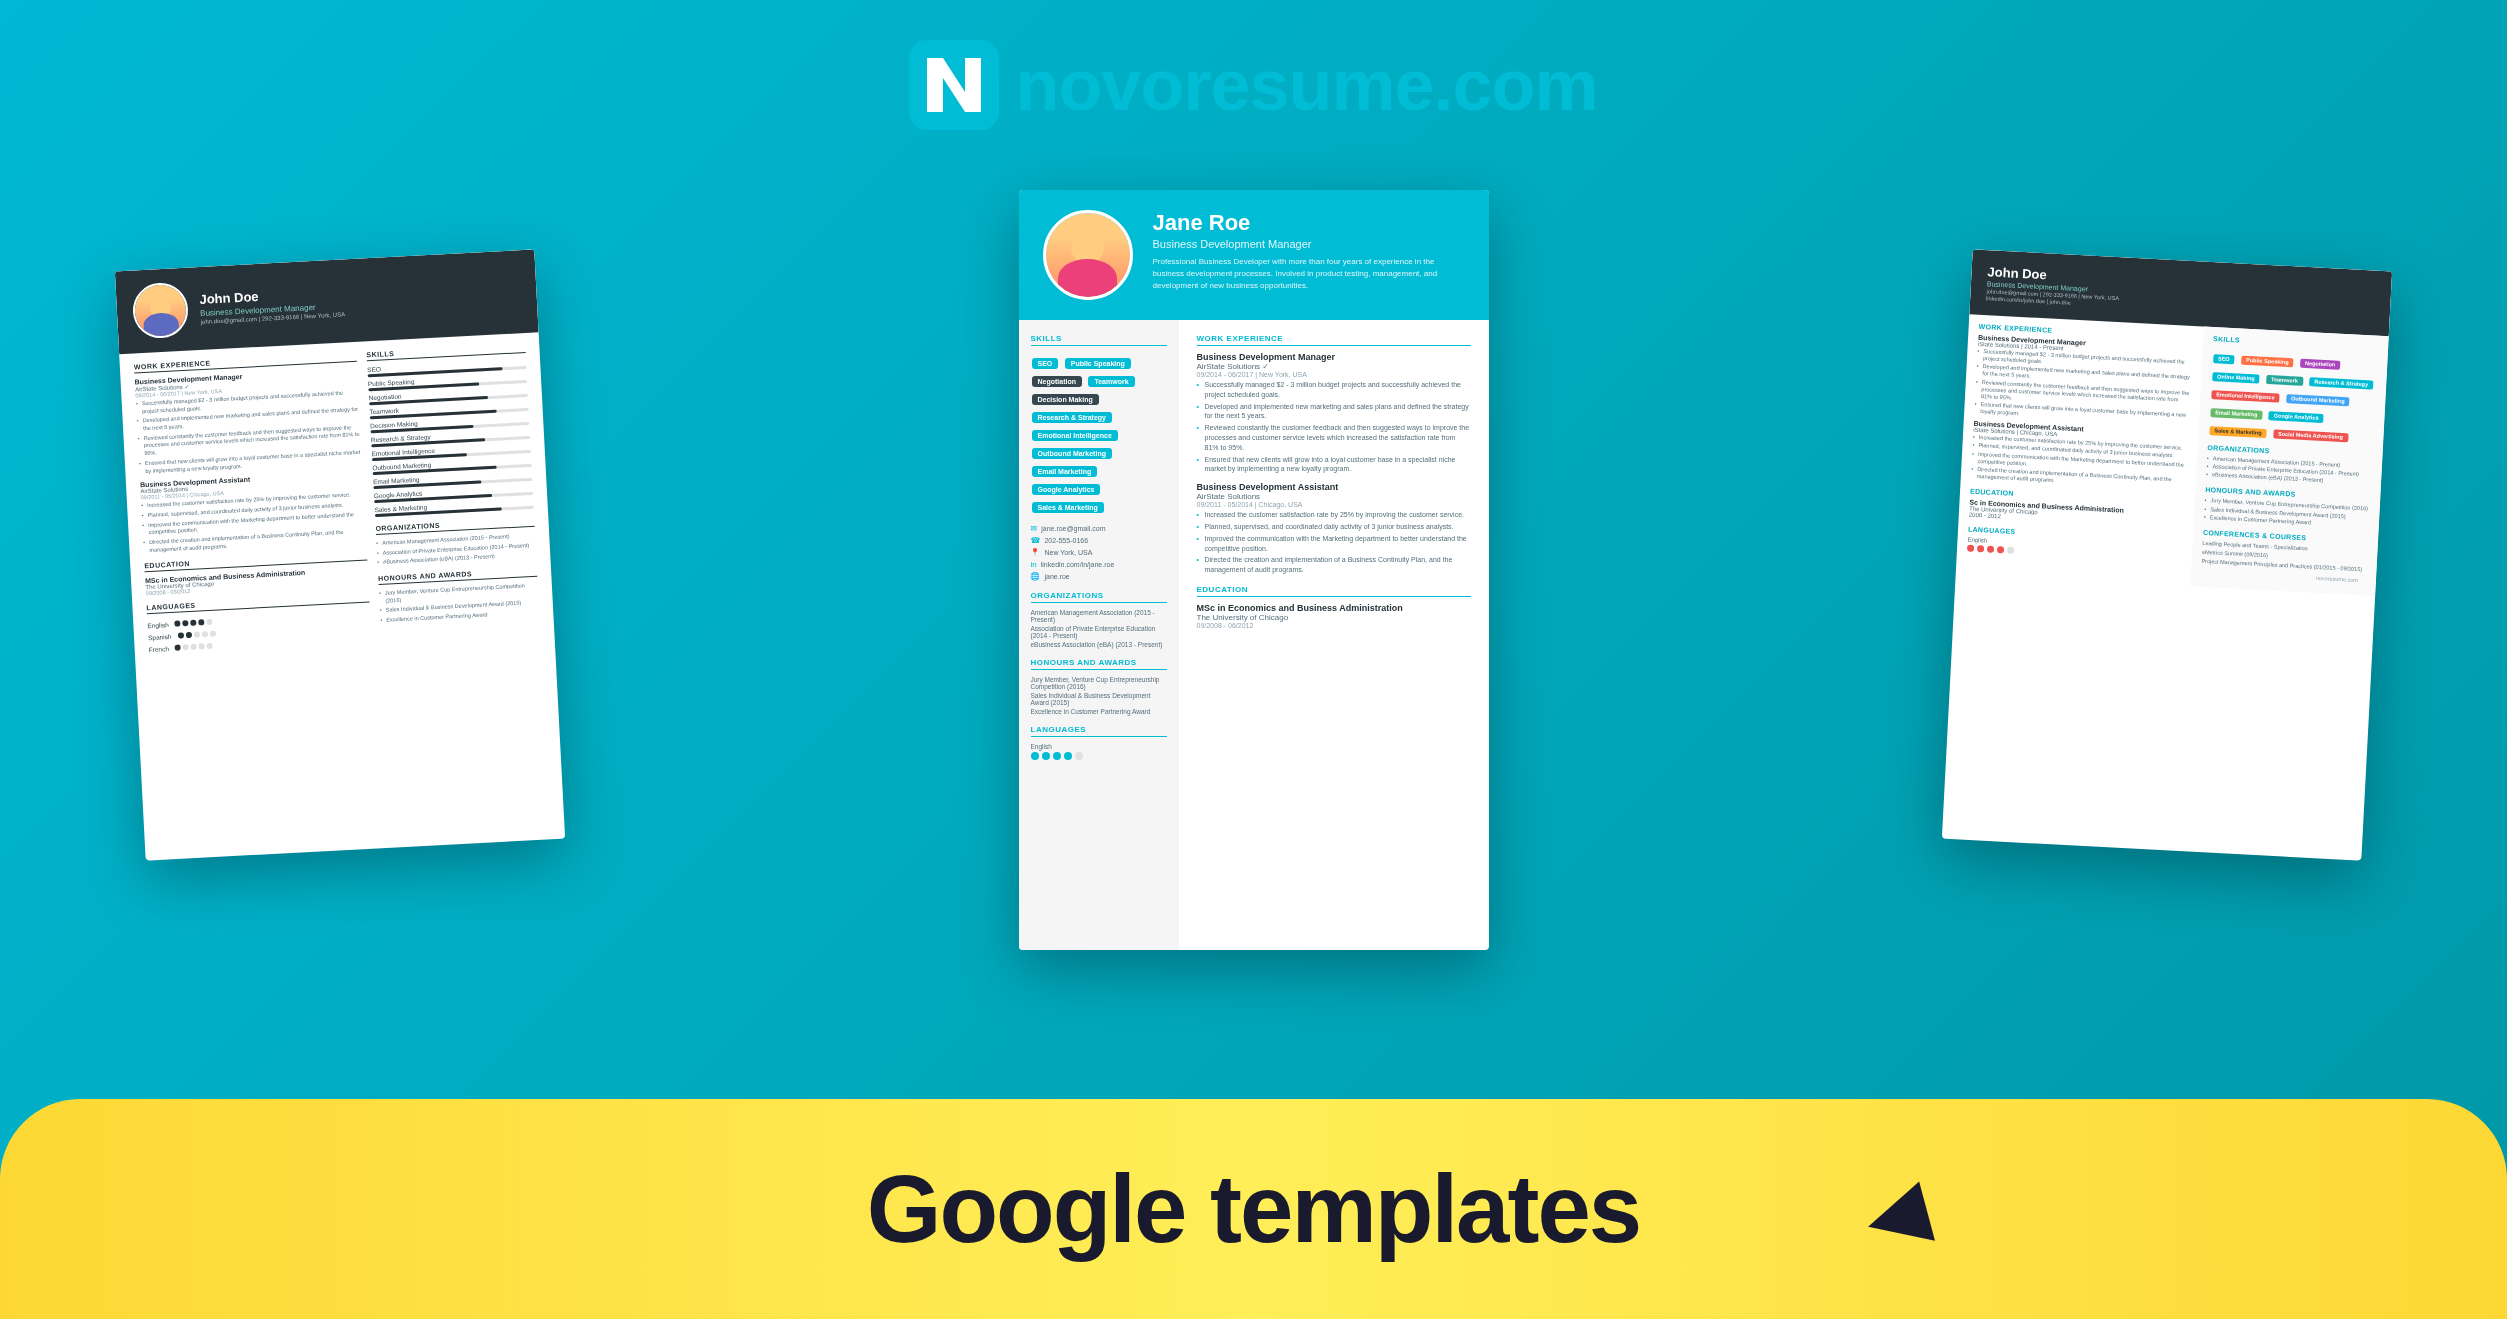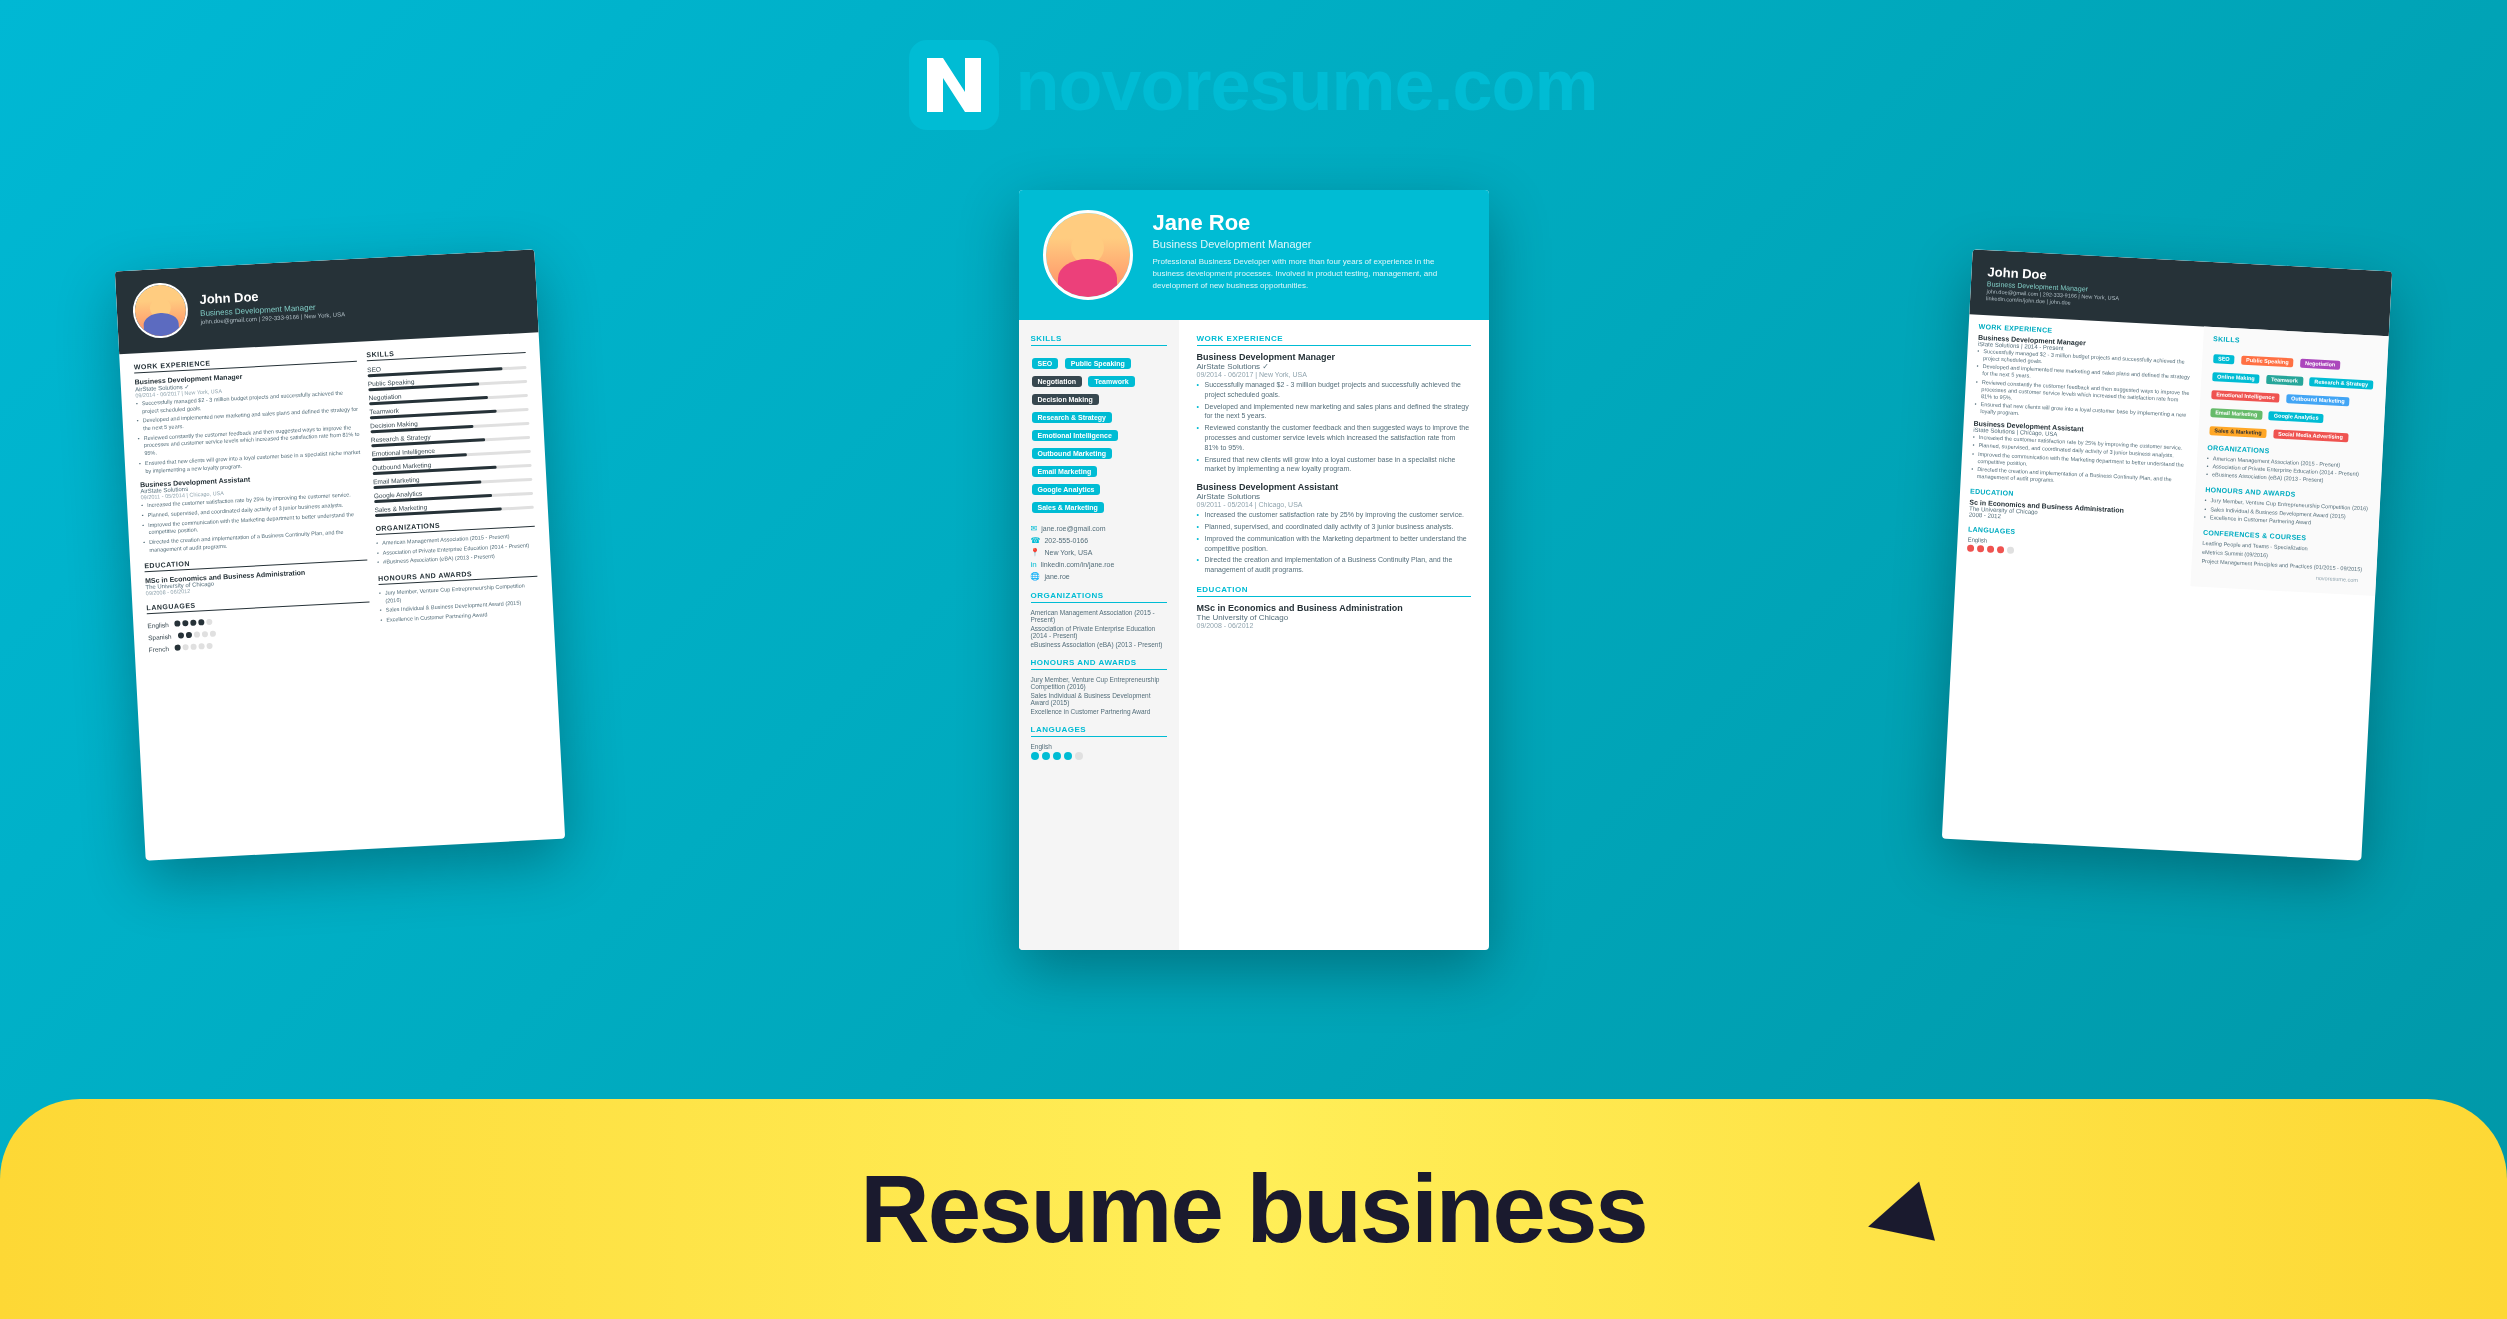--- a/index.html
+++ b/index.html
@@ -637,16 +637,16 @@
         <div class="rr-conf-item">eMetrics Summit (09/2016)</div>
         <div class="rr-conf-item">Project Management Principles and Practices (01/2015 - 09/2015)</div>
         <div class="novoresume-watermark">novoresume.com</div>
       </div>
     </div>
   </div>
 
 </div>
 
 <div class="bottom-banner">
-  <span class="banner-text">Resume business</span>
+  <span class="banner-text">Google templates</span>
 </div>
 
 <div class="cursor">◀</div>
 
 </body></html>

